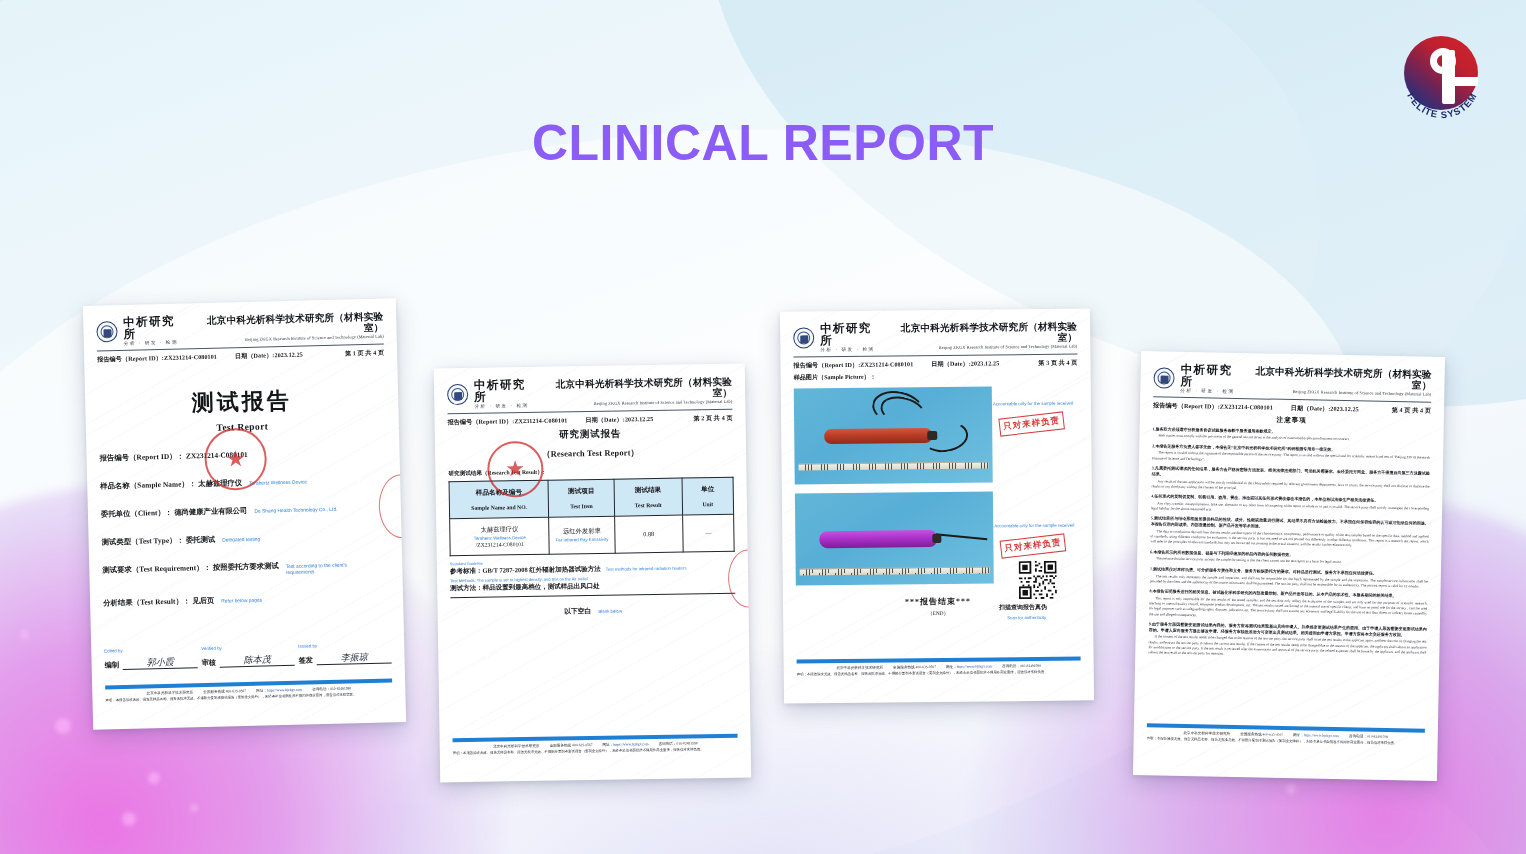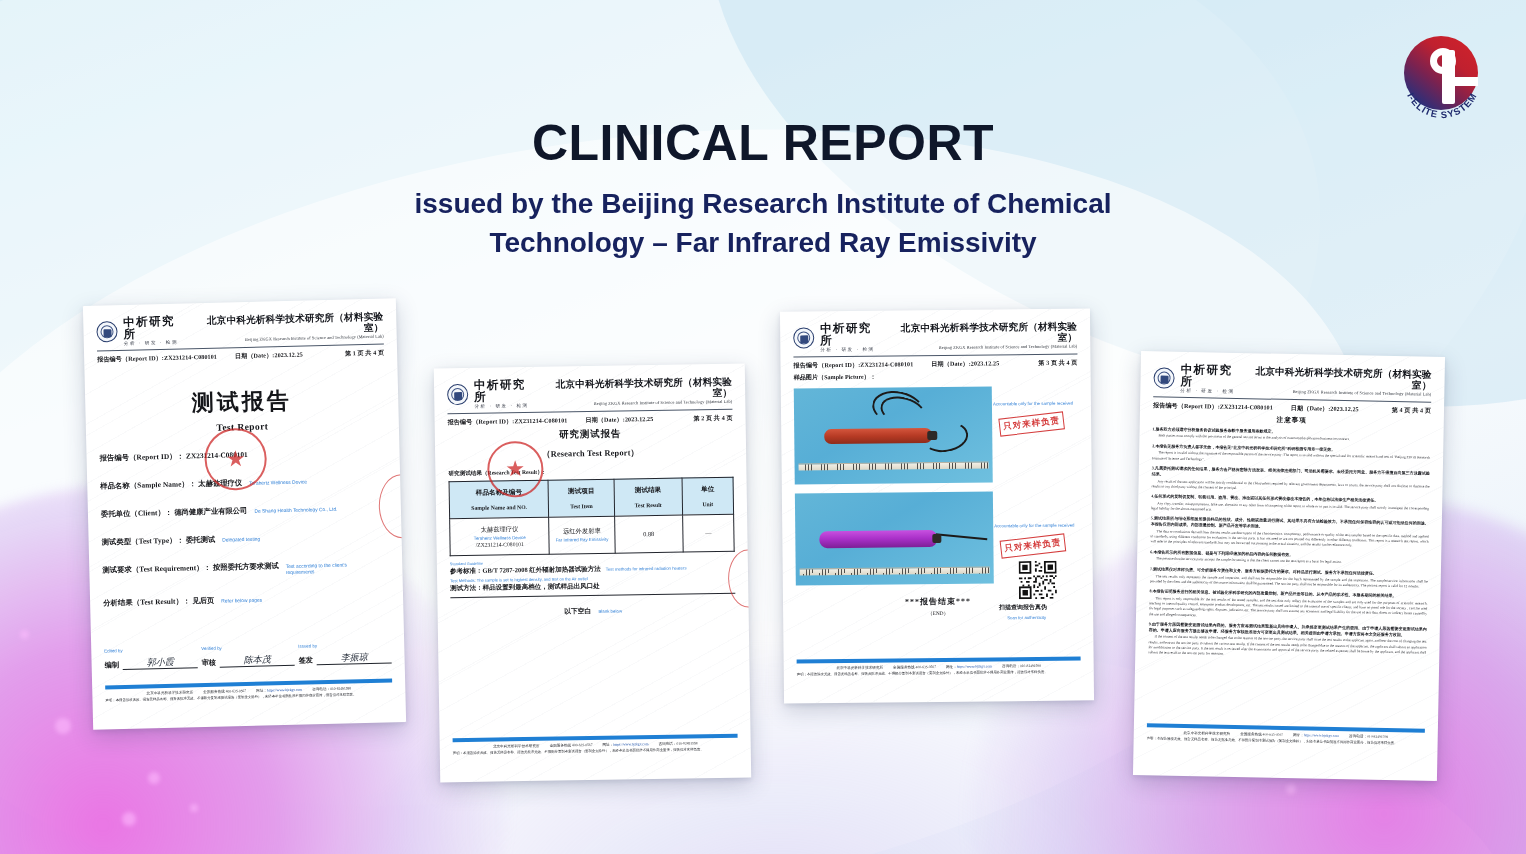--- a/index.html
+++ b/index.html
@@ -82,21 +82,21 @@
     position: absolute; left: 48px; top: 41px; width: 26px; height: 9px; background: #ffffff;
   }
   .logo-text { position: absolute; left: 0; top: 0; width: 92px; height: 92px; }
   .logo-text text { font-family: "Liberation Sans", sans-serif; font-weight: bold; font-size: 9.5px; fill: #1f2a6e; letter-spacing: 1px; }
 
   
   .headline { position: absolute; left: 0; right: 0; top: 118px; text-align: center; }
   .headline h1 {
     font-family: "Liberation Sans", sans-serif;
     font-weight: bold; font-size: 50px; letter-spacing: 0.5px;
-    color: #0f172a; line-height: 1.0;
+    color: #8b5cf6; line-height: 1.0;
   }
   .headline h2 {
     font-family: "Liberation Sans", sans-serif;
     font-weight: bold; font-size: 28px; color: #17225e;
     line-height: 1.38; margin-top: 17px;
     max-width: 790px; margin-left: auto; margin-right: auto;
   }
 
   
   .sheet {
@@ -291,21 +291,20 @@
   <svg class="logo-text" viewBox="0 0 92 92">
     <defs>
         <path id="arcp" d="M 8,48 A 38,38 0 0 0 84,48"></path>
       </defs>
     <text><textPath href="#arcp" startOffset="50%" text-anchor="middle">I-ELITE SYSTEM</textPath></text>
   </svg>
 </div>
 
 <div class="headline">
   <h1>CLINICAL REPORT</h1>
-  <h2>issued by the Beijing Research Institute of Chemical Technology – Far Infrared Ray Emissivity</h2>
 </div>
 
 <div class="sheet doc1">
   <div class="pad">
     <div class="inst-head">
       <div class="inst-seal"></div>
       <div class="inst-cn-block">
         <div class="inst-cn">中析研究所</div>
         <div class="inst-cn-sub">分析 · 研发 · 检测</div>
       </div>

